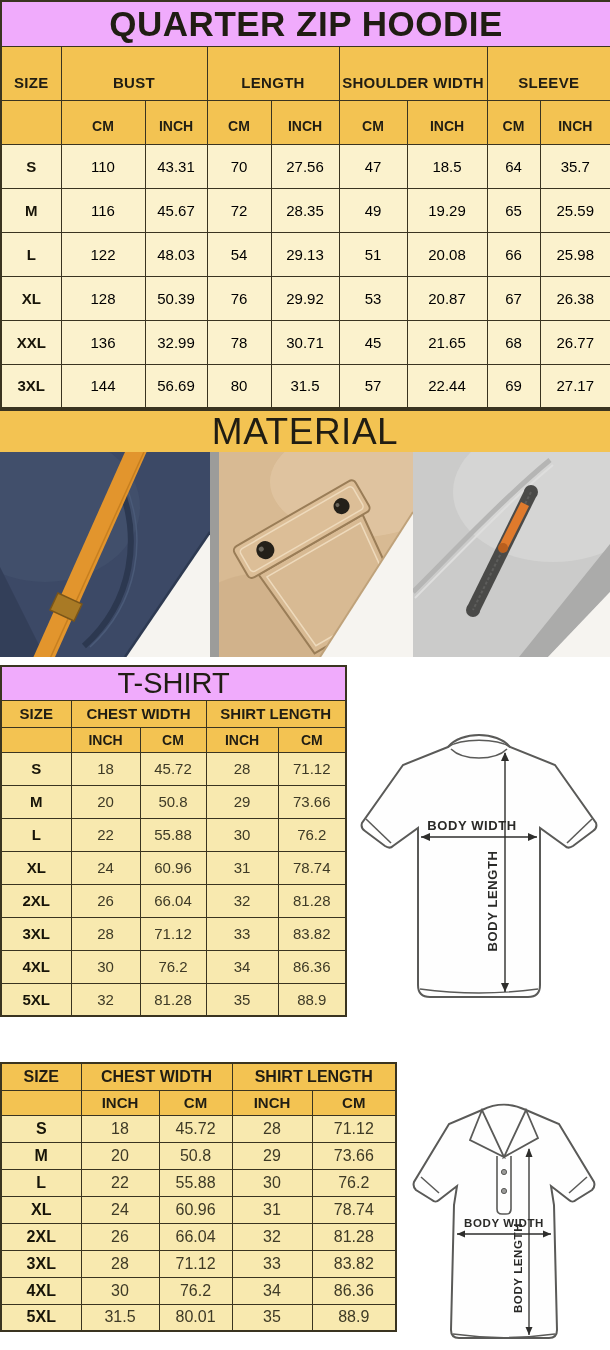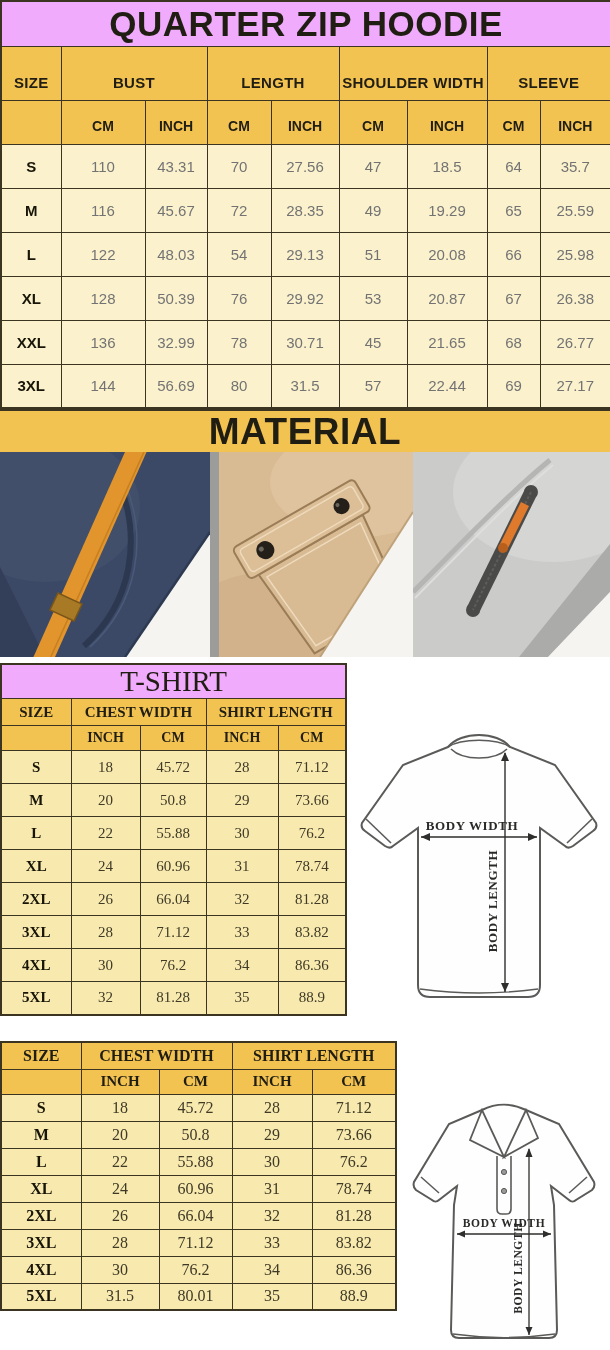--- a/index.html
+++ b/index.html
@@ -11,33 +11,33 @@
   }
   .tbl { border-collapse:collapse; table-layout:fixed; }
   .tbl th, .tbl td { border:1px solid #3a3420; text-align:center; padding:0; overflow:hidden; }
   .tbl .title { background:#f0abfc; font-weight:700; }
 
   
   .hoodie { width:610px; border:2px solid #3a3420; }
   .hoodie .title { height:45px; font-size:35px; letter-spacing:0.5px; }
   .hoodie .group-row th { height:54px; background:#f3c352; font-size:15px; vertical-align:bottom; padding-bottom:9px; letter-spacing:0.3px; }
   .hoodie .unit-row th { height:44px; background:#f3c352; font-size:14px; vertical-align:bottom; padding-bottom:10px; }
-  .hoodie td { height:44px; background:#fbf2cd; font-size:15px; color:#737373; }
+  .hoodie td { height:44px; background:#fbf2cd; font-size:15px; color:#000000; }
   .hoodie td.size { font-weight:700; color:#171408; }
 
   
   .band { height:43px; background:#f3c352; border-top:2px solid #3a3420;
           display:flex; align-items:center; justify-content:center;
-          font-size:37px; font-weight:700; letter-spacing:0.5px; }
+          font-size:37px; font-weight:400; letter-spacing:0.5px; }
   .photos { display:flex; height:205px; background:#f6f4f0; }
   .photo { height:205px; overflow:hidden; }
   .photo svg { display:block; }
 
   
-  .shirt-section { display:flex; align-items:flex-start; margin-top:6px;font-family:Liberation Serif, serif; }
+  .shirt-section { display:flex; align-items:center; margin-top:6px; }
   .polo-section  { margin-top:22px; }
   .shirt { border:2px solid #3a3420; }
   .shirt td { background:#f8e9af; color:#3e3a26; }
   .shirt .group-row th, .shirt .unit-row th { background:#f3c352; }
   .shirt td.size { font-weight:700; color:#171408; }
 
   .tshirt { width:345px; }
   .tshirt .title { height:34px; font-size:29px; font-weight:400; }
   .tshirt .group-row th { height:27px; font-size:15px; }
   .tshirt .unit-row th { height:25px; font-size:14px; }

